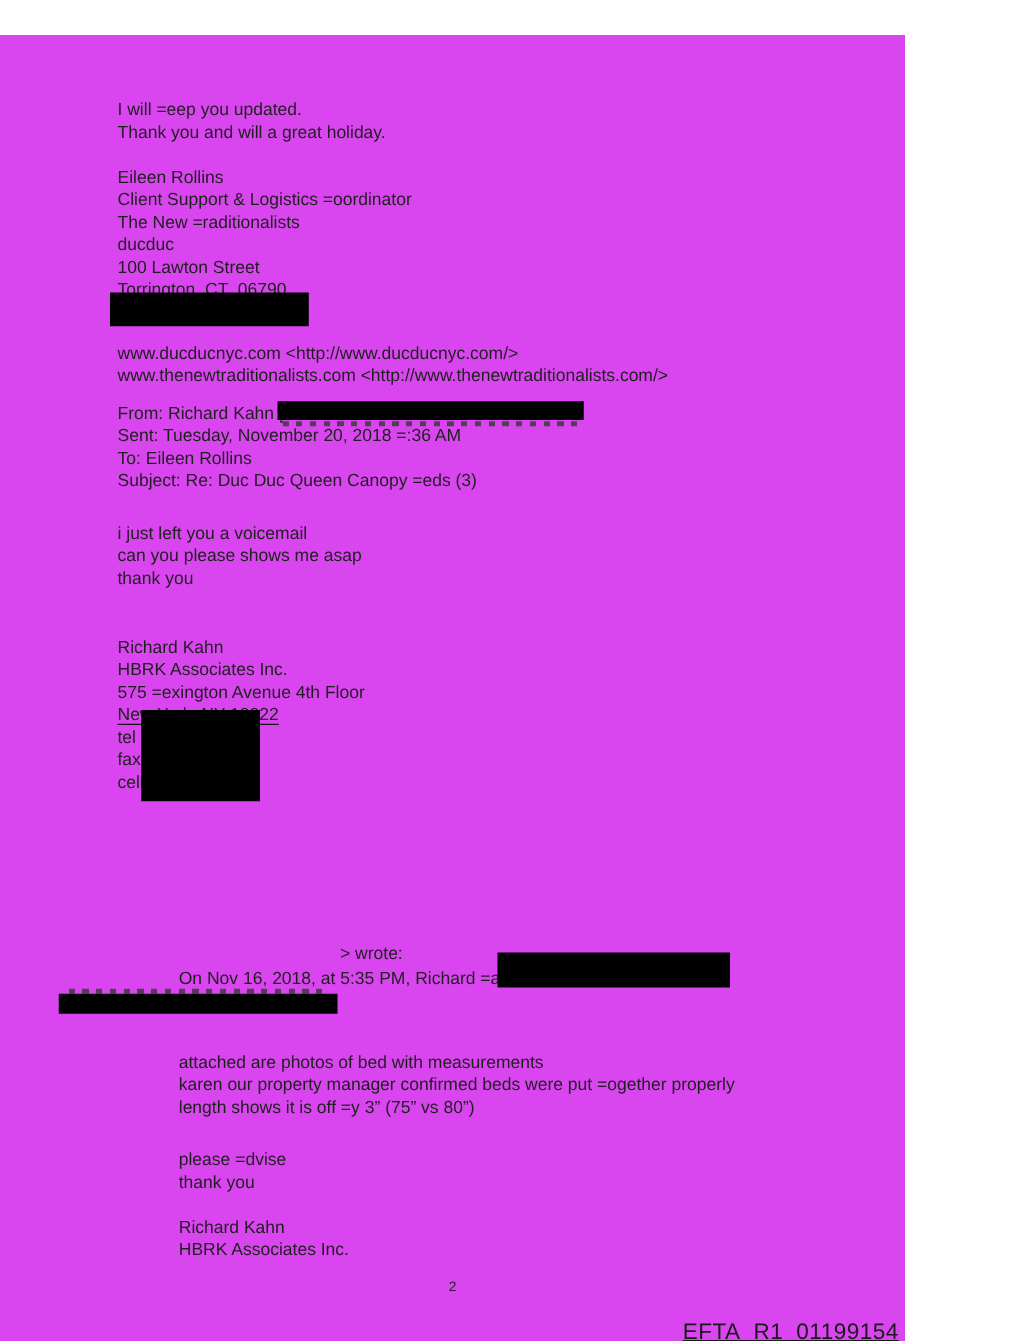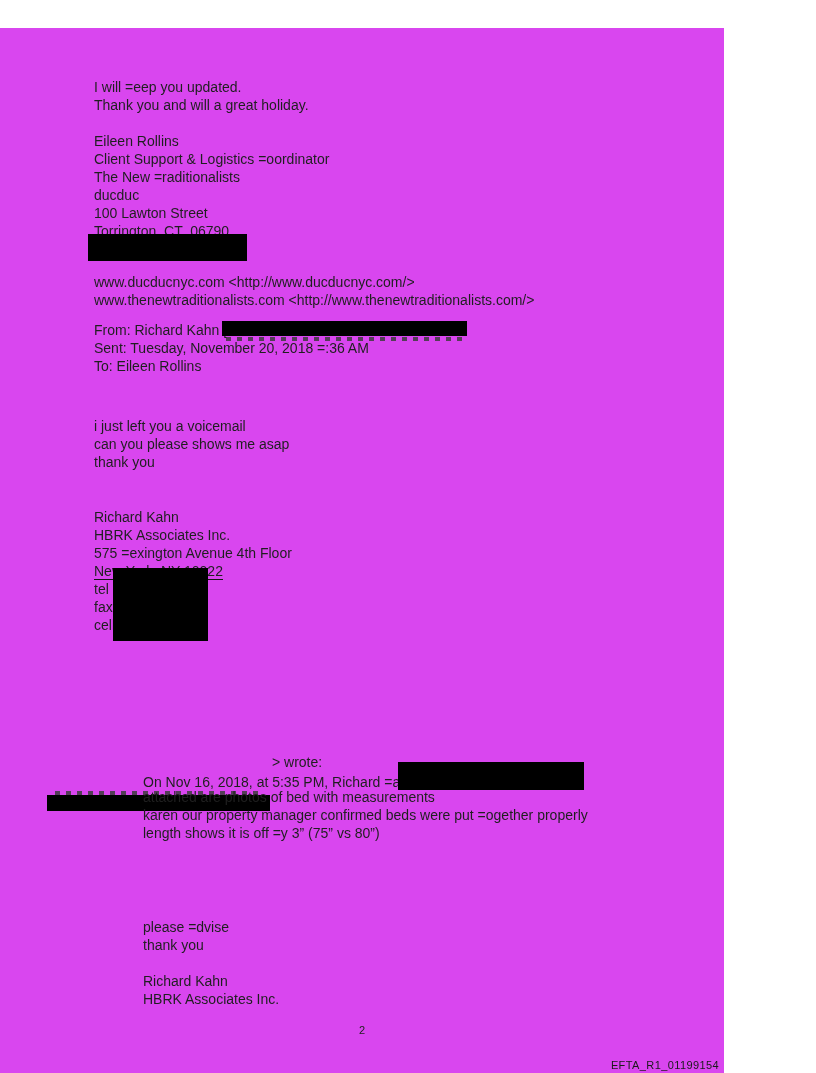--- a/index.html
+++ b/index.html
@@ -25,21 +25,21 @@
   .leak {
     position: absolute; height: 4px; opacity: .85;
     background-image: repeating-linear-gradient(90deg, #3c3c3c 0 5px, transparent 5px 11px);
   }
   .page-number {
     position: absolute; top: 993px; left: 0; width: 100%;
     text-align: center; font-size: 11px; color: #222;
   }
   .bates {
     position: absolute; top: 1028px; right: 5px;
-    font-size: 11px; letter-spacing: .4px; color: #1a1a1a;
+    font-size: 18px; letter-spacing: .4px; color: #1a1a1a; text-decoration: underline;
   }
 </style>
 </head>
 <body>
 
 <div class="page">
 
   <div class="block" style="top:50px">
     <div class="line">I will =eep you updated.</div>
     <div class="line">Thank you and will a great holiday.</div>
@@ -58,20 +58,21 @@
 
   <div class="block" style="top:245px">
     <div class="line">www.ducducnyc.com &lt;http://www.ducducnyc.com/&gt;</div>
     <div class="line">www.thenewtraditionalists.com &lt;http://www.thenewtraditionalists.com/&gt;</div>
   </div>
 
   <div class="block" style="top:293px">
     <div class="line">From: Richard Kahn [</div>
     <div class="line">Sent: Tuesday, November 20, 2018 =:36 AM</div>
     <div class="line">To: Eileen Rollins</div>
+    <div class="line">Subject: Re: Duc Duc Queen Canopy =eds (3)</div>
   </div>
 
   <div class="redaction" style="left:222px; top:293px; width:245px; height:15px"></div>
   <div class="leak" style="left:226px; top:309px; width:238px"></div>
 
   <div class="block" style="top:389px">
     <div class="line">i just left you a voicemail</div>
     <div class="line">can you please shows me asap</div>
     <div class="line">thank you</div>
   </div>
@@ -87,21 +88,21 @@
   </div>
 
   <div class="redaction" style="left:113px; top:540px; width:95px; height:73px"></div>
 
   <div class="abs-text" style="left:143px; top:745px">On Nov 16, 2018, at 5:35 PM, Richard =ahn</div>
   <div class="redaction" style="left:398px; top:734px; width:186px; height:28px"></div>
   <div class="leak" style="left:55px; top:763px; width:208px"></div>
   <div class="redaction" style="left:47px; top:767px; width:223px; height:16px"></div>
   <div class="abs-text" style="left:272px; top:725px">&gt; wrote:</div>
 
-  <div class="block indent" style="top:760px">
+  <div class="block indent" style="top:812px">
     <div class="line">attached are photos of bed with measurements</div>
     <div class="line">karen our property manager confirmed beds were put =ogether properly</div>
     <div class="line">length shows it is off =y 3” (75” vs 80”)</div>
   </div>
 
   <div class="block indent" style="top:890px">
     <div class="line">please =dvise</div>
     <div class="line">thank you</div>
   </div>
 

